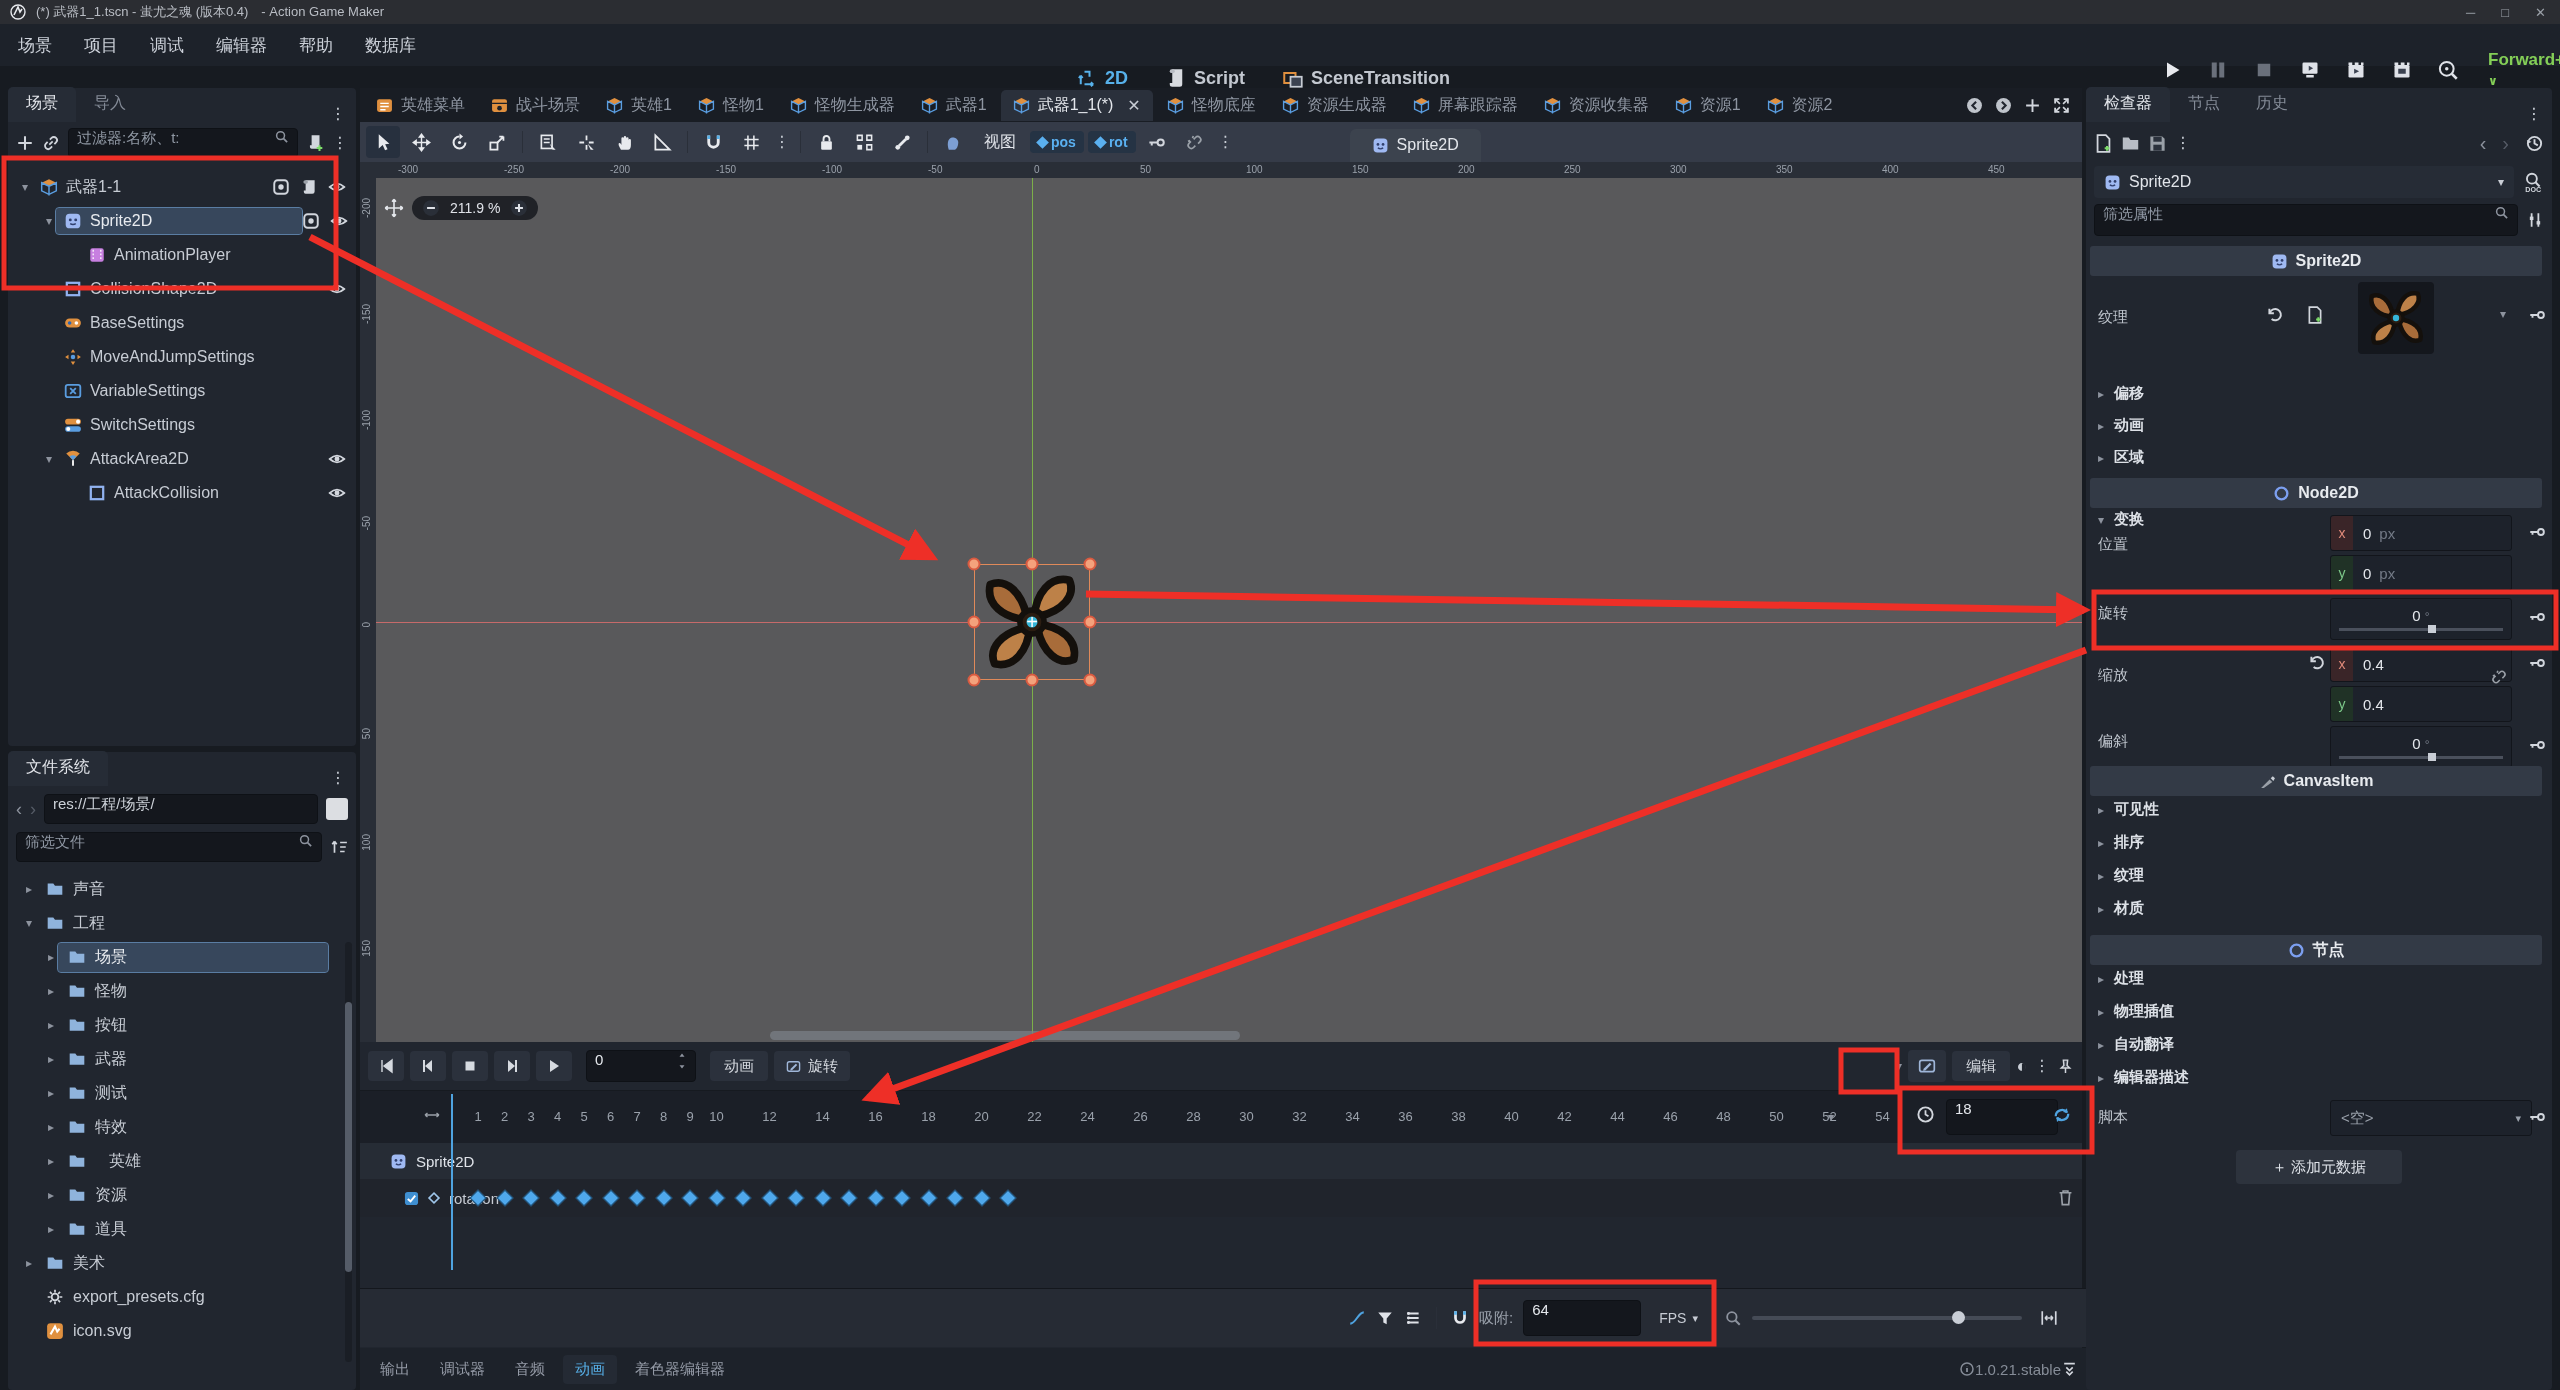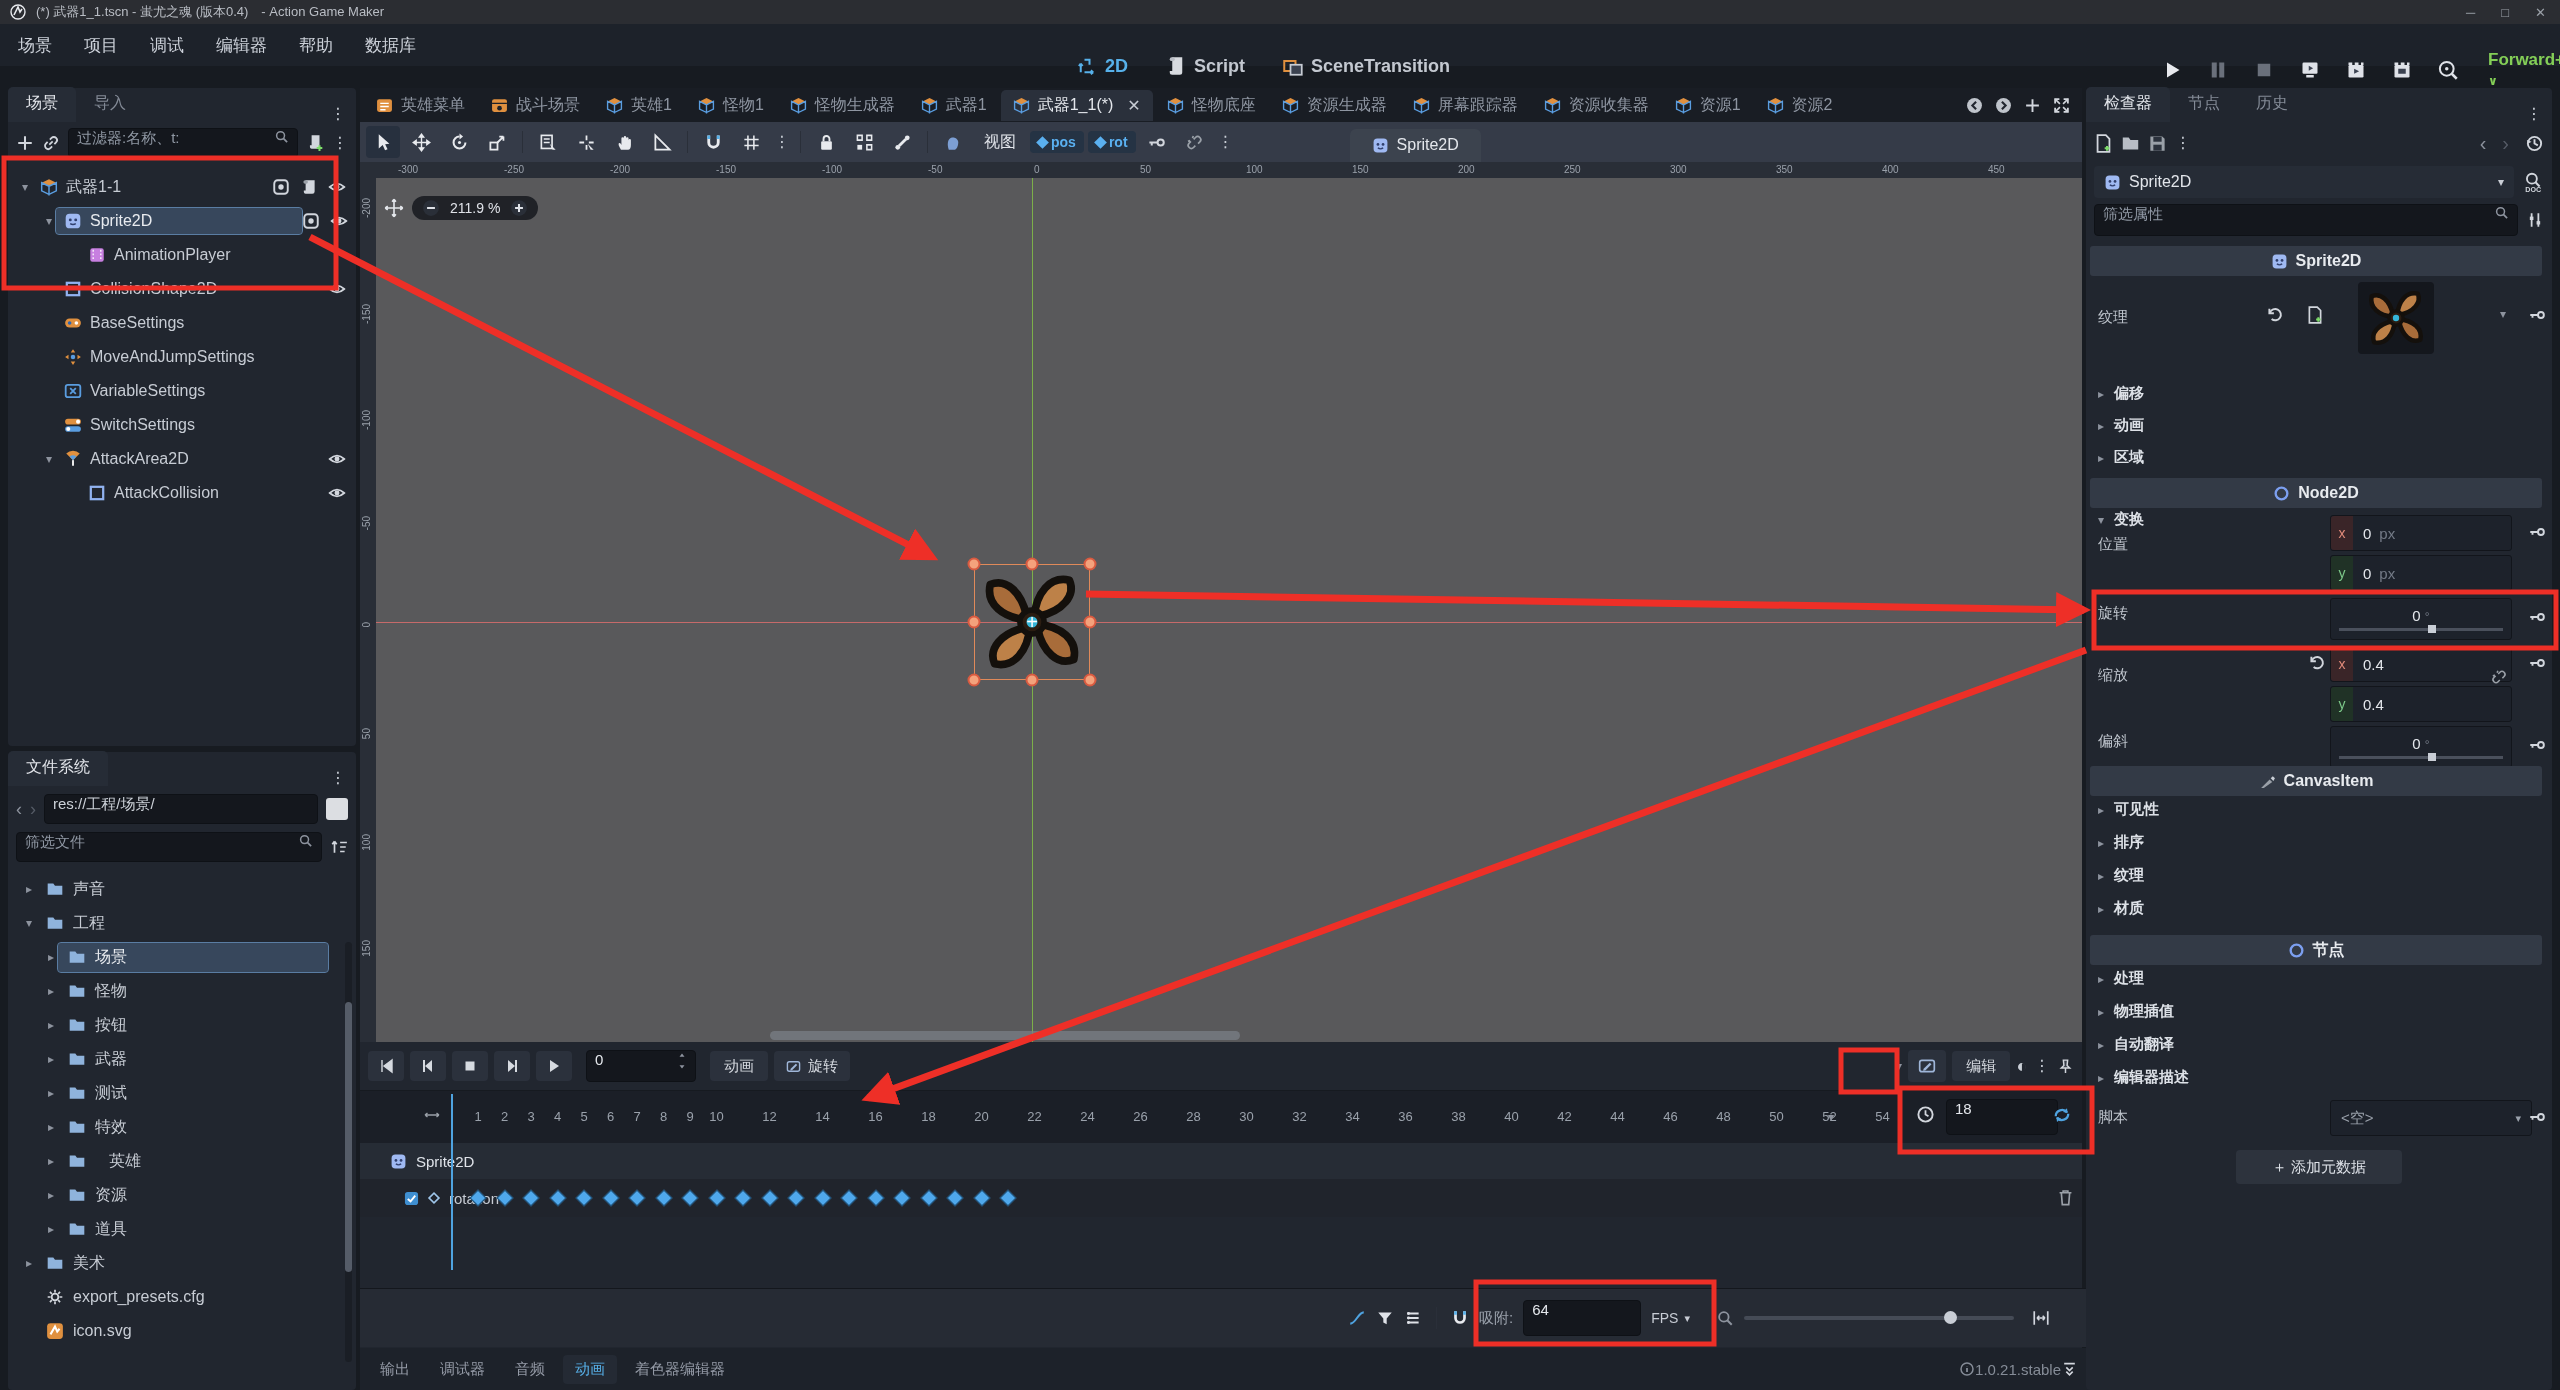--- a/index.html
+++ b/index.html
@@ -74,21 +74,21 @@
 
   <div class="menubar abs">
     <div id="menu-items" class="flex" style="margin-left:6px;gap:8px">
         <div class="menu-item">场景</div>
         <div class="menu-item">项目</div>
         <div class="menu-item">调试</div>
         <div class="menu-item">编辑器</div>
         <div class="menu-item">帮助</div>
         <div class="menu-item">数据库</div>
       </div>
-    <div id="ctx-switch" class="flex abs" style="left:1065px;top:22px;height:40px;gap:14px">
+    <div id="ctx-switch" class="flex abs" style="left:1065px;top:34px;height:40px;gap:14px">
         <div class="ctx-btn active">
           <svg width="20" height="20" viewBox="0 0 16 16">
             <path d="M3 13 V6 M3 6 L1.5 8 M3 6 L4.5 8 M6 13 H13 M13 13 L11 11.5 M13 13 L11 14.5 M6 3 H10 V7" stroke="#57b1ea" fill="none" stroke-width="1.6"></path>
           </svg>
           <span>2D</span>
         </div>
         <div class="ctx-btn">
           <svg width="20" height="20" viewBox="0 0 16 16">
             <path d="M5 1 H13 V13 Q13 15 11 15 H5 Q3 15 3 13 V12 H5 Z" fill="#d8dbe0"></path>
             <rect x="3" y="1" width="4" height="3" rx="1.5" fill="#b9bdc4"></rect>
@@ -1044,21 +1044,21 @@
           <span>
             <svg width="18" height="18" viewBox="0 0 16 16">
               <path d="M4 2 V8 a4 4 0 0 0 8 0 V2" fill="none" stroke="#e8eaee" stroke-width="2.4"></path>
               <path d="M4 2 V5 M12 2 V5" stroke="#57b1ea" stroke-width="2.4"></path>
             </svg>
           </span>
           <span style="font-size: 15px; color: rgb(154, 161, 171);">吸附:</span>
           <div class="input" style="width: 100px; height: 34px; color: rgb(228, 231, 236);">
             <span>64</span>
           </div>
-          <div class="flex" style="gap: 6px; font-size: 14px; color: rgb(199, 204, 212);">
+          <div class="flex" style="gap: 6px; font-size: 14px; color: rgb(199, 204, 212); margin-left: 8px;">
             <span>FPS</span>
             <span style="font-size:11px">▾</span>
           </div>
           <span style="margin-left: 16px;">
             <svg width="18" height="18" viewBox="0 0 16 16">
               <circle cx="7" cy="7" r="4.2" fill="none" stroke="#8d939e" stroke-width="1.6"></circle>
               <path d="M10 10 L14 14" stroke="#8d939e" stroke-width="1.8"></path>
             </svg>
           </span>
           <div style="position: relative; width: 270px; height: 4px; background: rgb(69, 75, 86); border-radius: 2px;">

